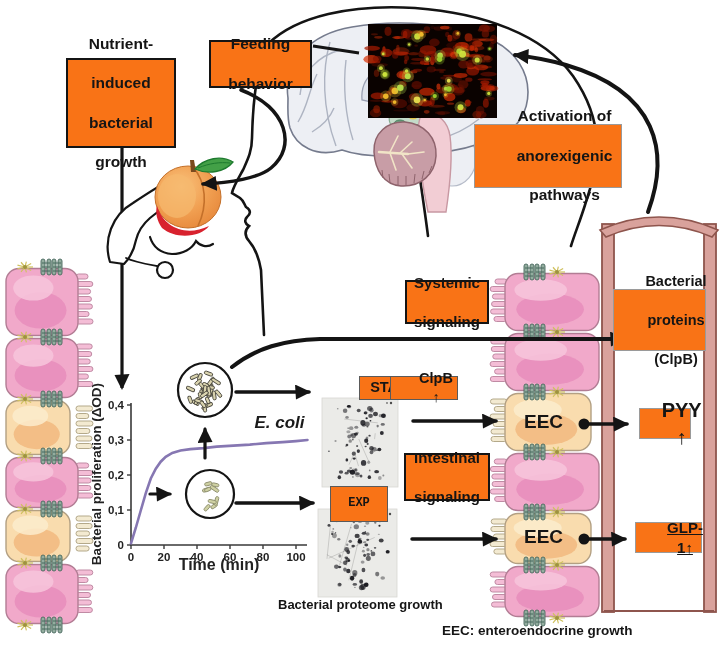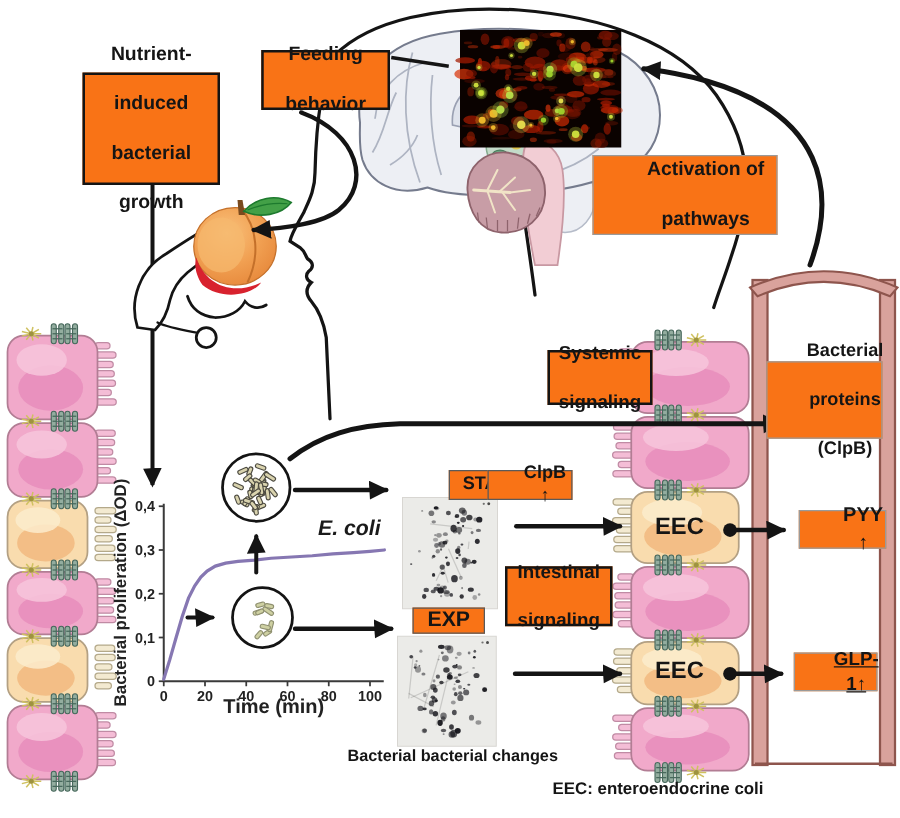--- a/index.html
+++ b/index.html
@@ -9,27 +9,27 @@
   .box{position:absolute;background:#f97316;border:2.2px solid #141414;box-sizing:border-box;
        display:flex;flex-direction:column;align-items:center;justify-content:center;
        font-weight:bold;text-align:center;line-height:1.32;gap:19px;}
   .thin{border-width:1.5px;border-color:#5a5a5a;}
   .grayb{border-width:1.6px;border-color:#9a9a9a;padding-left:33px;}
   .cap{position:absolute;font-weight:bold;white-space:nowrap;}
   .eec{position:absolute;font-weight:bold;font-size:19px;width:58px;text-align:left;}
   #box-nutrient{left:66px;top:58px;width:110px;height:90px;font-size:15.5px;}
   #box-feeding{left:209px;top:40px;width:103px;height:48px;font-size:15.5px;}
   #box-activation{left:474px;top:124px;width:148px;height:64px;font-size:15.5px;}
-  #box-systemic{left:405px;top:280px;width:84px;height:44px;font-size:15px;margin-left:33px;}
+  #box-systemic{left:405px;top:280px;width:84px;height:44px;font-size:15px;}
   #box-intestinal{left:404px;top:453px;width:86px;height:48px;font-size:15px;}
   #box-stat{left:328px;top:376px;width:58px;height:24px;font-size:14.5px;margin-left:31px;}
   #box-clpb{left:390px;top:376px;width:68px;height:24px;font-size:14.5px;padding-left:24px;}
-  #box-exp{left:330px;top:486px;width:58px;height:21px;font-size:17px;}
+  #box-exp{left:330px;top:486px;width:58px;height:36px;font-size:12px;font-family:Liberation Mono, monospace;}
   #box-bactprot{left:613px;top:289px;width:93px;height:62px;font-size:14.5px;line-height:1.38;}
-  #box-pyy{left:639px;top:408px;width:70px;height:31px;font-size:16px;}
+  #box-pyy{left:639px;top:408px;width:52px;height:31px;font-size:20px;}
   #box-glp1{left:635px;top:522px;width:67px;height:31px;font-size:15px;text-decoration:underline;}
   #lbl-eec1{left:524px;top:411px;}
   #lbl-eec2{left:524px;top:526px;}
   #cap-proteome{left:278px;top:597px;font-size:13px;}
   #cap-eec{left:442px;top:623px;font-size:13.5px;}
 </style>
 </head>
 <body>
 
 <div id="stage">
@@ -1003,20 +1003,21 @@
   <div>induced</div>
   <div>bacterial</div>
   <div>growth</div>
 </div>
 <div class="box" id="box-feeding">
   <div>Feeding</div>
   <div>behavior</div>
 </div>
 <div class="box grayb" id="box-activation">
   <div>Activation of</div>
+  <div>anorexigenic</div>
   <div>pathways</div>
 </div>
 <div class="box" id="box-systemic">
   <div>Systemic</div>
   <div>signaling</div>
 </div>
 <div class="box" id="box-intestinal">
   <div>Intestinal</div>
   <div>signaling</div>
 </div>
@@ -1035,16 +1036,16 @@
   <div>(ClpB)</div>
 </div>
 <div class="box grayb" id="box-pyy">
       <div>PYY ↑</div>
     </div>
 <div class="box grayb" id="box-glp1">
       <div>GLP-1↑</div>
     </div>
 <div class="eec" id="lbl-eec1">EEC</div>
 <div class="eec" id="lbl-eec2">EEC</div>
-<div class="cap" id="cap-proteome">Bacterial bacterial changes</div>
-<div class="cap" id="cap-eec">EEC: enteroendocrine coli</div>
+<div class="cap" id="cap-proteome">Bacterial proteome growth</div>
+<div class="cap" id="cap-eec">EEC: enteroendocrine growth</div>
 
 </div>
 
 </body></html>

